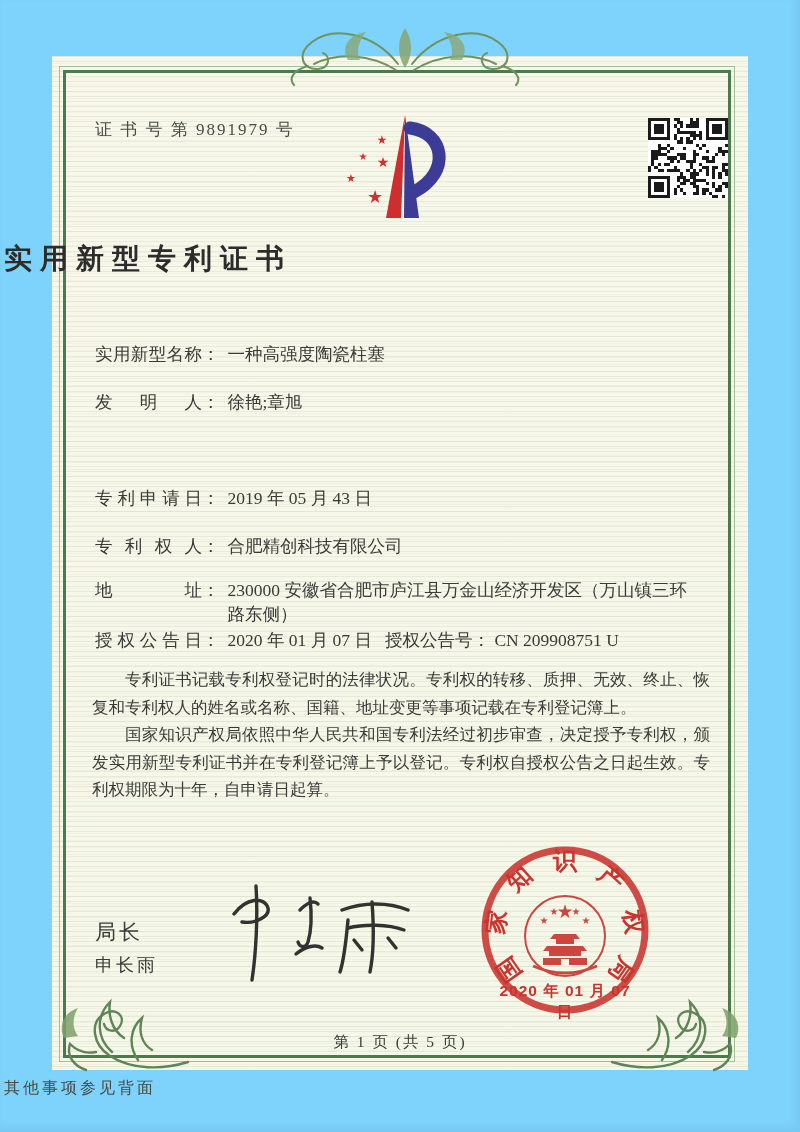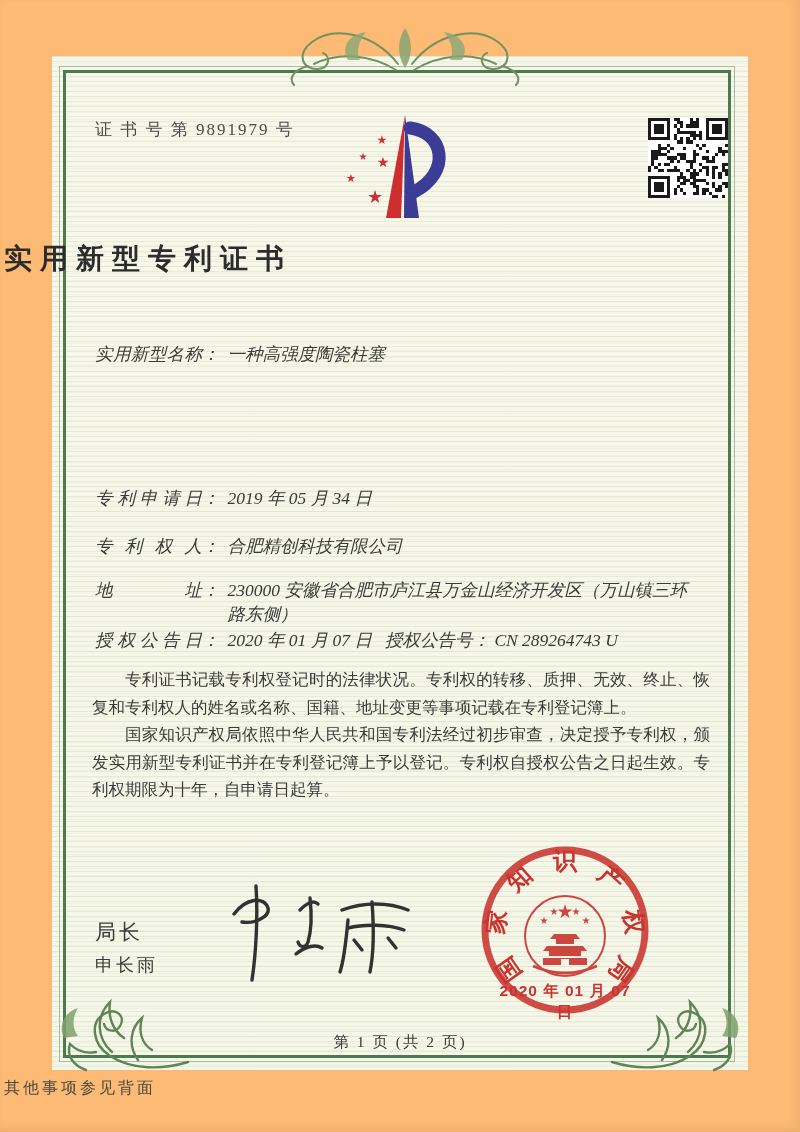--- a/index.html
+++ b/index.html
@@ -1,19 +1,19 @@
 <!DOCTYPE html>
 <html><head>
 <meta charset="utf-8">
 <style>
   * { margin:0; padding:0; box-sizing:border-box; }
   html,body { background:#e9e9e4; }
   .page {
     position:relative; width:800px; height:1132px; margin:0 auto;
-    background:#fdba74; overflow:hidden;
+    background:#7dd3fc; overflow:hidden;
     font-family:"Liberation Serif","DejaVu Serif",serif;
     color:#3a3a3a;
     box-shadow: inset -4px -4px 8px rgba(0,0,0,.06);
   }
   .abs { position:absolute; }
   
   .guilloche {
     left:52px; top:56px; width:696px; height:1014px; z-index:0;
     background:
       repeating-linear-gradient(180deg, rgba(146,172,126,.16) 0 1px, transparent 1px 5px),
@@ -31,21 +31,21 @@
 
   .cert-no { left:95px; top:118px; font-size:17px; letter-spacing:2px; color:#4a4a4a; }
   .logo-box { left:338px; top:110px; width:130px; height:115px; }
   .qr-box { left:648px; top:118px; width:80px; height:80px; background:#fff; }
 
   .title {
     left:4px; top:240px; width:800px; text-align:left;
     font-size:28px; font-weight:600; letter-spacing:8px; color:#2c2c2c;
   }
 
-  .field-row { left:95px; width:630px; font-size:17.5px; line-height:24px;font-style:italic; }
+  .field-row { left:95px; width:630px; font-size:17.5px; line-height:24px; }
   .flabel {
     display:inline-block; width:107px; vertical-align:top;
     text-align:justify; text-align-last:justify;
   }
   .fcolon { display:inline-block; vertical-align:top; }
   .fvalue { display:inline-block; vertical-align:top; max-width:470px; margin-left:8px; }
   .row2-part2 { position:absolute; left:290px; top:0; white-space:nowrap; }
 
   .paras { left:92px; top:666px; width:618px; font-size:16.5px; line-height:27.5px; text-align:justify; }
   .paras p { text-indent:2em; }
@@ -322,34 +322,37 @@
         <rect x="3.2" y="60.800000000000004" width="16" height="16" fill="#ffffff"></rect>
         <rect x="6.4" y="64" width="9.600000000000001" height="9.600000000000001" fill="#1a1a1a"></rect>
       </svg>
   </div>
 
   <div class="abs content title">实用新型专利证书</div>
 
   <div class="abs content field-row" style="top:342px;">
     <span class="flabel">实用新型名称</span><span class="fcolon">：</span><span class="fvalue">一种高强度陶瓷柱塞</span>
   </div>
+  <div class="abs content field-row" style="top:390px;">
+    <span class="flabel">发明人</span><span class="fcolon">：</span><span class="fvalue">徐艳;章旭</span>
+  </div>
   <div class="abs content field-row" style="top:486px;">
-    <span class="flabel">专利申请日</span><span class="fcolon">：</span><span class="fvalue">2019 年 05 月 34 日</span>
+    <span class="flabel">专利申请日</span><span class="fcolon">：</span><span class="fvalue">2019 年 05 月 43 日</span>
   </div>
   <div class="abs content field-row" style="top:534px;">
     <span class="flabel">专利权人</span><span class="fcolon">：</span><span class="fvalue">合肥精创科技有限公司</span>
   </div>
   <div class="abs content field-row" style="top:578px;">
     <span class="flabel">地址</span><span class="fcolon">：</span><span class="fvalue">230000 安徽省合肥市庐江县万金山经济开发区（万山镇三环路东侧）</span>
   </div>
   <div class="abs content field-row" style="top:628px; position:absolute;">
     <span class="flabel">授权公告日</span><span class="fcolon">：</span><span class="fvalue">2020 年 01 月 07 日</span>
     <span class="row2-part2">
       <span>授权公告号</span><span>：</span>
-      <span>CN 289264743 U</span>
+      <span>CN 209908751 U</span>
     </span>
   </div>
 
   <div class="abs content paras">
     <p>专利证书记载专利权登记时的法律状况。专利权的转移、质押、无效、终止、恢复和专利权人的姓名或名称、国籍、地址变更等事项记载在专利登记簿上。</p>
     <p>国家知识产权局依照中华人民共和国专利法经过初步审查，决定授予专利权，颁发实用新型专利证书并在专利登记簿上予以登记。专利权自授权公告之日起生效。专利权期限为十年，自申请日起算。</p>
   </div>
 
   <div class="abs content director-role">局长</div>
   <div class="abs content director-name">申长雨</div>
@@ -397,16 +400,16 @@
           <text x="47.447452197549794" y="42.43147065429924" fill="#c9342f" font-size="24" font-weight="bold" text-anchor="middle" transform="rotate(-41.666666666666664 47.447452197549794 42.43147065429924)">知</text>
           <text x="88" y="27" fill="#c9342f" font-size="24" font-weight="bold" text-anchor="middle" transform="rotate(0 88 27)">识</text>
           <text x="128.5525478024502" y="42.43147065429924" fill="#c9342f" font-size="24" font-weight="bold" text-anchor="middle" transform="rotate(41.66666666666666 128.5525478024502 42.43147065429924)">产</text>
           <text x="148.58753982225852" y="80.91833223836093" fill="#c9342f" font-size="24" font-weight="bold" text-anchor="middle" transform="rotate(83.33333333333331 148.58753982225852 80.91833223836093)">权</text>
           <text x="137.9682747016285" y="122.98816261741379" fill="#c9342f" font-size="24" font-weight="bold" text-anchor="middle" transform="rotate(124.99999999999999 137.9682747016285 122.98816261741379)">局</text>
         </g>
     </svg>
   </div>
   <div class="abs seal-date">2020 年 01 月 07 日</div>
 
-  <div class="abs content page-info">第 1 页 (共 2 页)</div>
+  <div class="abs content page-info">第 1 页 (共 5 页)</div>
   <div class="abs content back-note">其他事项参见背面</div>
 
 </div>
 
 </body></html>

